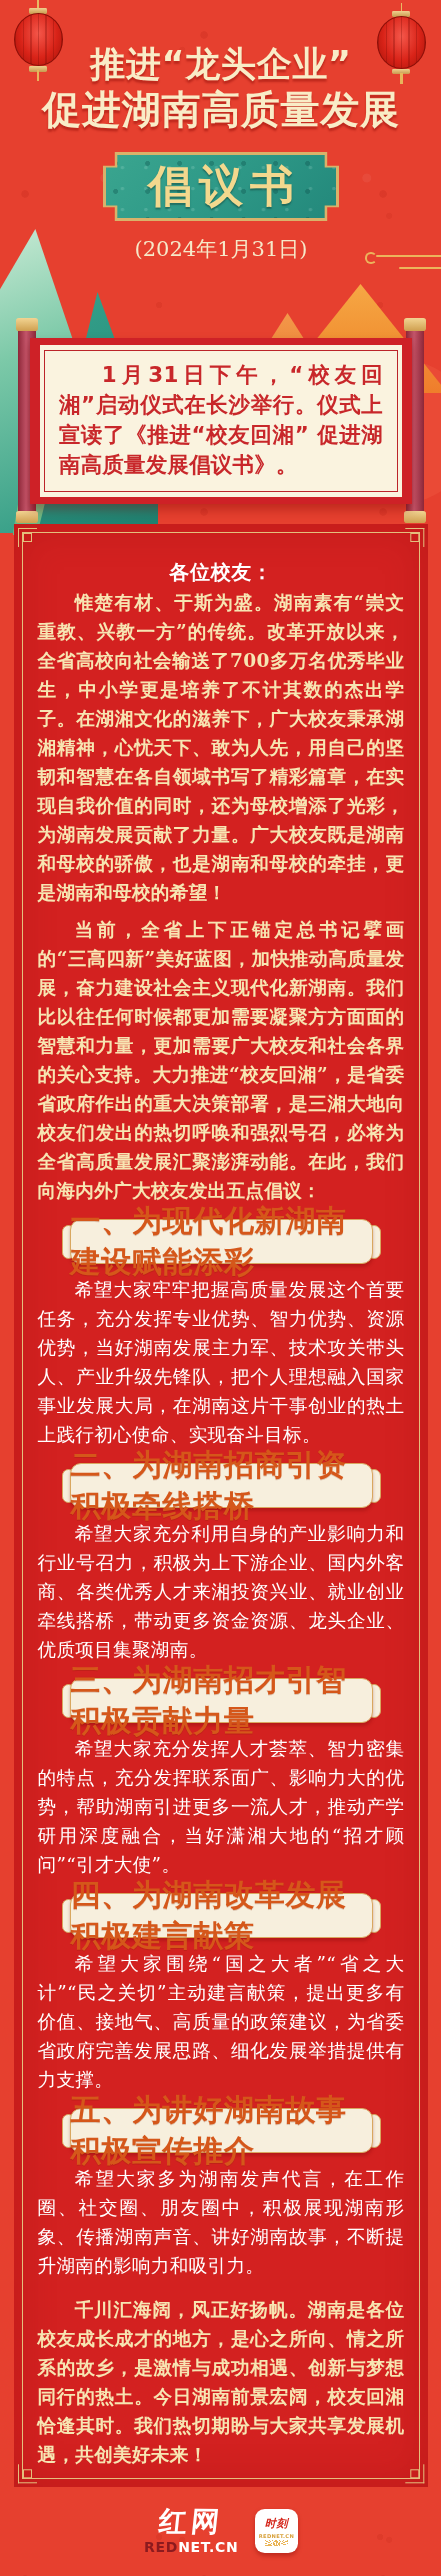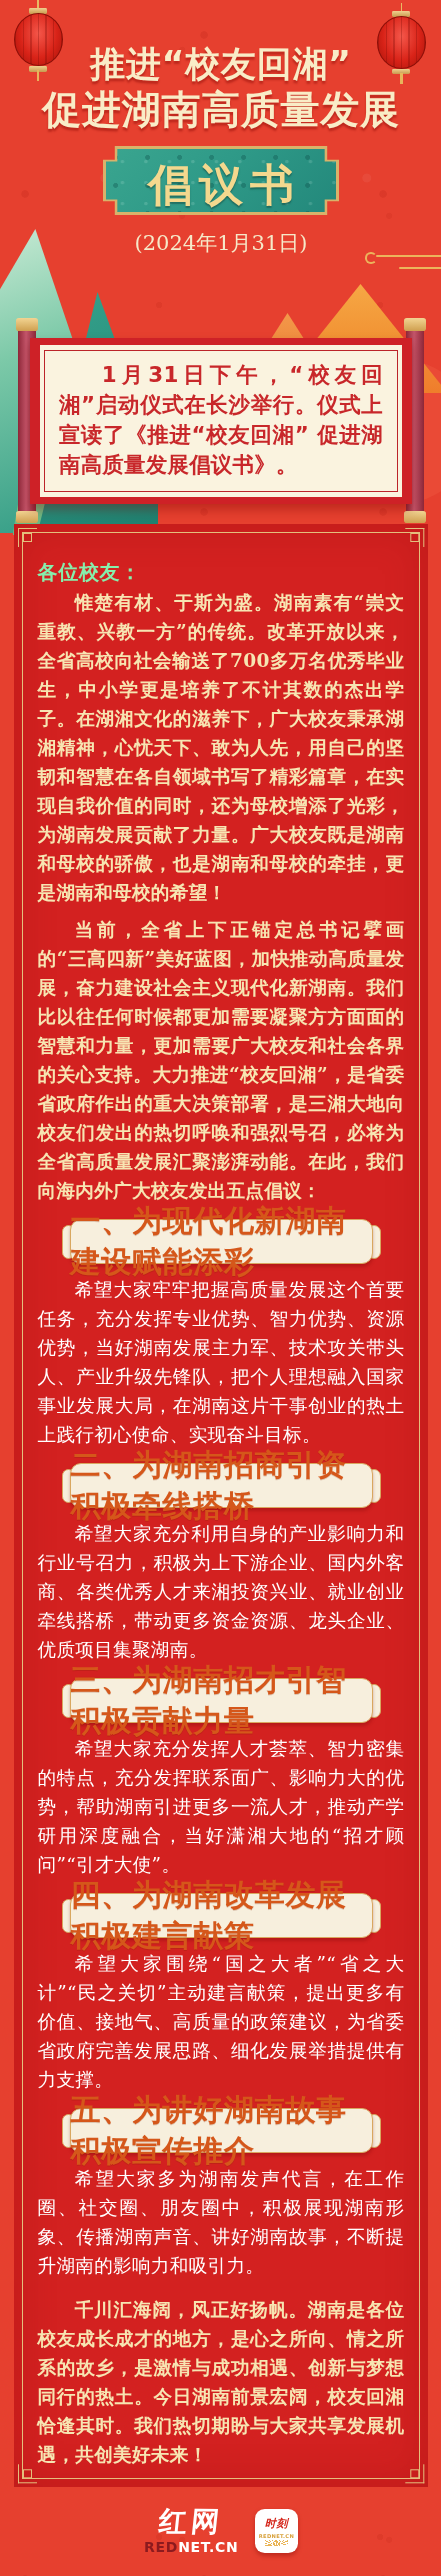--- a/index.html
+++ b/index.html
@@ -46,24 +46,24 @@
   .mtn-teal .m3{position:absolute;left:23.5px;top:145px;width:83px;height:186px;background:linear-gradient(165deg,#e4e27e,#56b184);clip-path:polygon(40% 0,72% 40%,100% 100%,0 100%);}
   .mtn-orange{position:absolute;right:0;top:284px;width:186px;height:110px;z-index:0;}
   .mtn-orange .o1{position:absolute;right:-5.5px;top:0;width:174px;height:109px;background:linear-gradient(180deg,#f6a845,#ec7d22);clip-path:polygon(50% 0,100% 100%,0 100%);}
   .mtn-orange .o2{position:absolute;right:103px;top:29px;width:103px;height:81px;background:linear-gradient(180deg,#f3984a,#e9762a);clip-path:polygon(50% 0,100% 100%,0 100%);}
   .soft-blob{position:absolute;right:-32px;top:359px;width:152px;height:145px;border-radius:50%;background:rgba(255,130,95,.16);z-index:0;}
   .titles{position:relative;z-index:2;text-align:center;padding-top:43px;color:#f9ecc7;}
   .title-line{font-weight:900;text-shadow:0 2.8px 2.1px rgba(140,12,6,.45);letter-spacing:0.7px;}
   .title-line.l1{font-size:35px;line-height:43px;}
   .title-line.l2{font-size:39px;line-height:48px;}
   .badge{
-    position:relative;z-index:2;width:236px;height:69px;margin:12px auto 0;
+    position:relative;z-index:2;width:236px;height:69px;margin:18px auto 0;
     background:#d9b26a;
     clip-path:polygon(0 20%,5% 20%,5% 0,95% 0,95% 20%,100% 20%,100% 80%,95% 80%,95% 100%,5% 100%,5% 80%,0 80%);
-    display:flex;align-items:flex-end;justify-content:center;
+    display:flex;align-items:center;justify-content:center;
   }
   .badge-inner{
     position:absolute;inset:2.8px;
     background:
       radial-gradient(circle at 30% 30%, rgba(12,80,74,.35) 0 2.1px, transparent 2.8px),
       radial-gradient(circle at 70% 60%, rgba(230,255,245,.15) 0 1.4px, transparent 2.1px),
       linear-gradient(135deg,#3aa58f 0%,#2f9a88 45%,#23887b 100%);
     background-size:32px 28px,23.5px 21px,100% 100%;
     clip-path:polygon(0 20%,5% 20%,5% 0,95% 0,95% 20%,100% 20%,100% 80%,95% 80%,95% 100%,5% 100%,5% 80%,0 80%);
   }
@@ -93,21 +93,21 @@
     padding:32px 23.5px 18px;box-sizing:border-box;
   }
   .frame{position:absolute;inset:8.3px;border:1.4px solid #e4bf7d;pointer-events:none;}
   .corner{position:absolute;width:19.3px;height:19.3px;z-index:4;}
   .corner::before{content:"";position:absolute;inset:0;border-left:1.4px solid #e4bf7d;border-top:1.4px solid #e4bf7d;}
   .corner::after{content:"";position:absolute;left:4.8px;top:4.8px;width:7px;height:7px;border:1.4px solid #e4bf7d;}
   .corner.tl{left:4.1px;top:4.1px;}
   .corner.tr{right:4.1px;top:4.1px;transform:scaleX(-1);}
   .corner.bl{left:4.1px;bottom:4.1px;transform:scaleY(-1);}
   .corner.br{right:4.1px;bottom:4.1px;transform:scale(-1);}
-  .salutation{margin:0;font-size:20px;line-height:32px;font-weight:700;color:#86efac;letter-spacing:0.7px;}
+  .salutation{margin:0;font-size:20px;line-height:32px;font-weight:700;color:#ffffff;letter-spacing:0.7px;text-align:center;}
   .para{margin:0 0 8.3px;font-size:18.6px;line-height:29px;text-indent:2em;text-align:justify;letter-spacing:0.3px;font-family:"DejaVu Serif",serif;}
   .para.gold{color:#f7e5b2;font-weight:bold;}
   .para.white{color:#ffffff;margin-bottom:9.7px;}
   .para.closing{margin-top:15px;margin-bottom:0;}
   .sec-banner{
     position:relative;width:301px;height:43px;margin:14px auto 11px;
     background:#f7efdd;border:1.4px solid #d9a75f;border-radius:11px;
     display:flex;align-items:center;justify-content:center;
     box-shadow:0 2.1px 3.4px rgba(120,5,5,.3);
   }
@@ -161,21 +161,21 @@
       <div class="o2"></div>
         <div class="o1"></div>
     </div>
     <div class="soft-blob"></div>
     <div class="cloud-swirl">
       <div class="hook"></div>
         <div class="c1"></div>
         <div class="c2"></div>
     </div>
     <div class="titles">
-      <div class="title-line l1">推进“校友回湘”</div>
+      <div class="title-line l1">推进“龙头企业”</div>
       <div class="title-line l2">促进湖南高质量发展</div>
     </div>
     <div class="badge">
       <div class="badge-inner"></div>
       <div class="badge-text">倡议书</div>
     </div>
     <div class="date">(2024年1月31日)</div>
   </div>
 
   <div class="lead">

